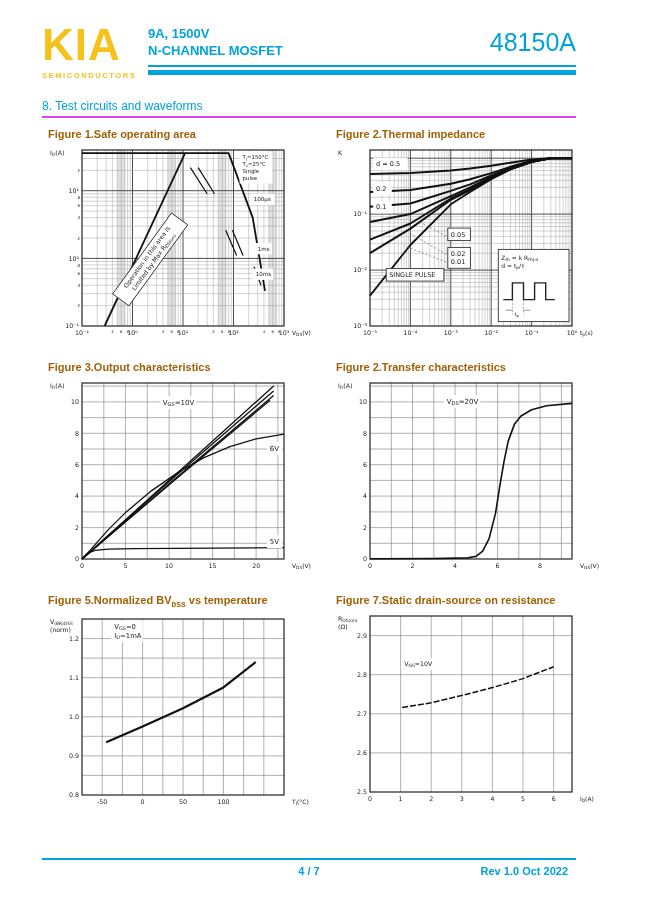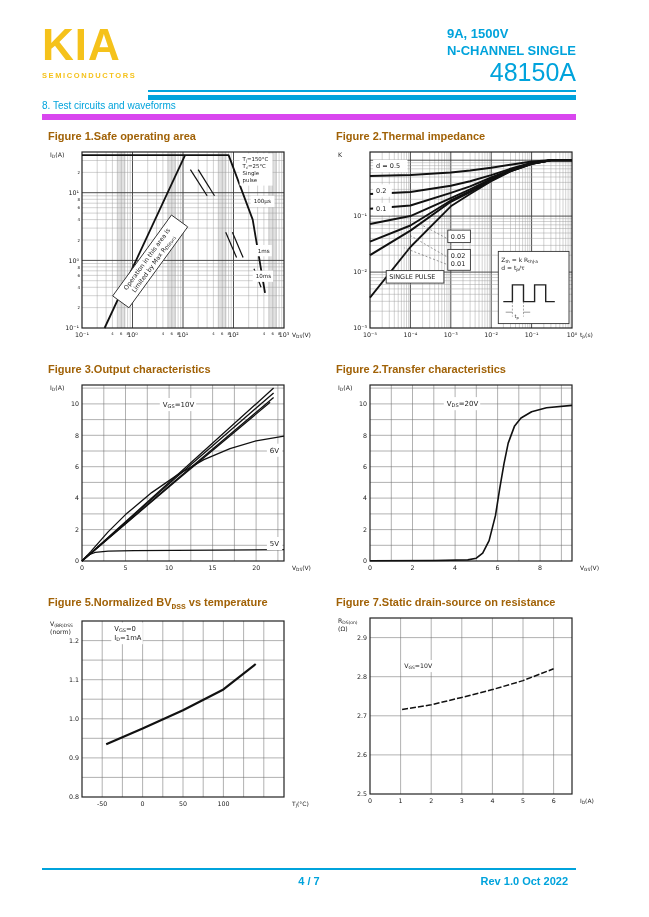--- a/index.html
+++ b/index.html
@@ -1,28 +1,28 @@
 <!DOCTYPE html>
 <html><head>
 <meta charset="utf-8">
 <style>
   html,body{margin:0;padding:0;background:#fff;}
   body{width:649px;height:917px;font-family:"Liberation Sans",sans-serif;color:#1a1a1a;}
-  .page{box-sizing:border-box;width:616px;height:917px;padding:24px 40px 4px 42px;display:flex;flex-direction:column;background:#fff;}
+  .page{box-sizing:border-box;width:616px;height:917px;padding:24px 40px 14px 42px;display:flex;flex-direction:column;background:#fff;}
   .hdr{display:flex;align-items:flex-start;}
   .logo-col{width:106px;flex:0 0 106px;}
   .logo-kia{font-size:44px;font-weight:800;color:#F5C21B;letter-spacing:1px;line-height:.95;}
   .logo-sub{font-size:7.5px;font-weight:700;color:#F5C21B;letter-spacing:1.6px;margin-top:5px;}
   .hdr-right{flex:1;padding-top:2px;}
-  .hdr-row{display:flex;justify-content:space-between;align-items:flex-end;flex-direction:column;}
+  .hdr-row{display:flex;justify-content:space-between;align-items:center;}
   .hdr-mid{color:#00A3DC;font-weight:700;font-size:13px;line-height:1.3;}
   .part-no{color:#00A3DC;font-size:25px;line-height:1;font-weight:400;}
   .rule-thin{height:2px;background:#00A3DC;margin-top:5px;}
   .rule-thick{height:5px;background:#00A3DC;margin-top:3px;}
-  .section-title{color:#00A3DC;font-size:10px;padding-bottom:3px;border-bottom:6px solid #d946ef;}
+  .section-title{color:#00A3DC;font-size:12px;margin-top:19px;padding-bottom:3px;border-bottom:2px solid #d946ef;}
   .figs{display:grid;grid-template-columns:272px 272px;column-gap:16px;row-gap:13px;margin-top:10px;padding-left:6px;}
   .fig{margin:0;}
   .fig-title{font-size:11px;font-weight:700;color:#a16207;text-align:left;margin-bottom:2px;white-space:nowrap;}
   .fig-title sub{font-size:72%;font-family:Liberation Mono, monospace;}
   svg.chart{display:block;font-family:"DejaVu Sans",sans-serif;}
   .ftr{margin-top:auto;padding-bottom:22px;}
   .ftr-rule{height:2px;background:#00A3DC;}
   .ftr-row{position:relative;height:16px;margin-top:5px;color:#00A3DC;font-weight:700;font-size:11px;}
   .pageno{position:absolute;left:50%;transform:translateX(-50%);}
   .rev{position:absolute;right:8px;margin-left:36px;}
@@ -34,21 +34,21 @@
 
   <header class="hdr">
     <div class="logo-col">
       <div class="logo-kia">KIA</div>
       <div class="logo-sub">SEMICONDUCTORS</div>
     </div>
     <div class="hdr-right">
       <div class="hdr-row">
         <div class="hdr-mid">
           <div>9A, 1500V</div>
-          <div>N-CHANNEL SINGLE</div>
+          <div>N-CHANNEL MOSFET</div>
         </div>
         <div class="part-no">48150A</div>
       </div>
       <div class="rule-thin"></div>
       <div class="rule-thick"></div>
     </div>
   </header>
 
   <div class="section-title">8. Test circuits and waveforms</div>
 

